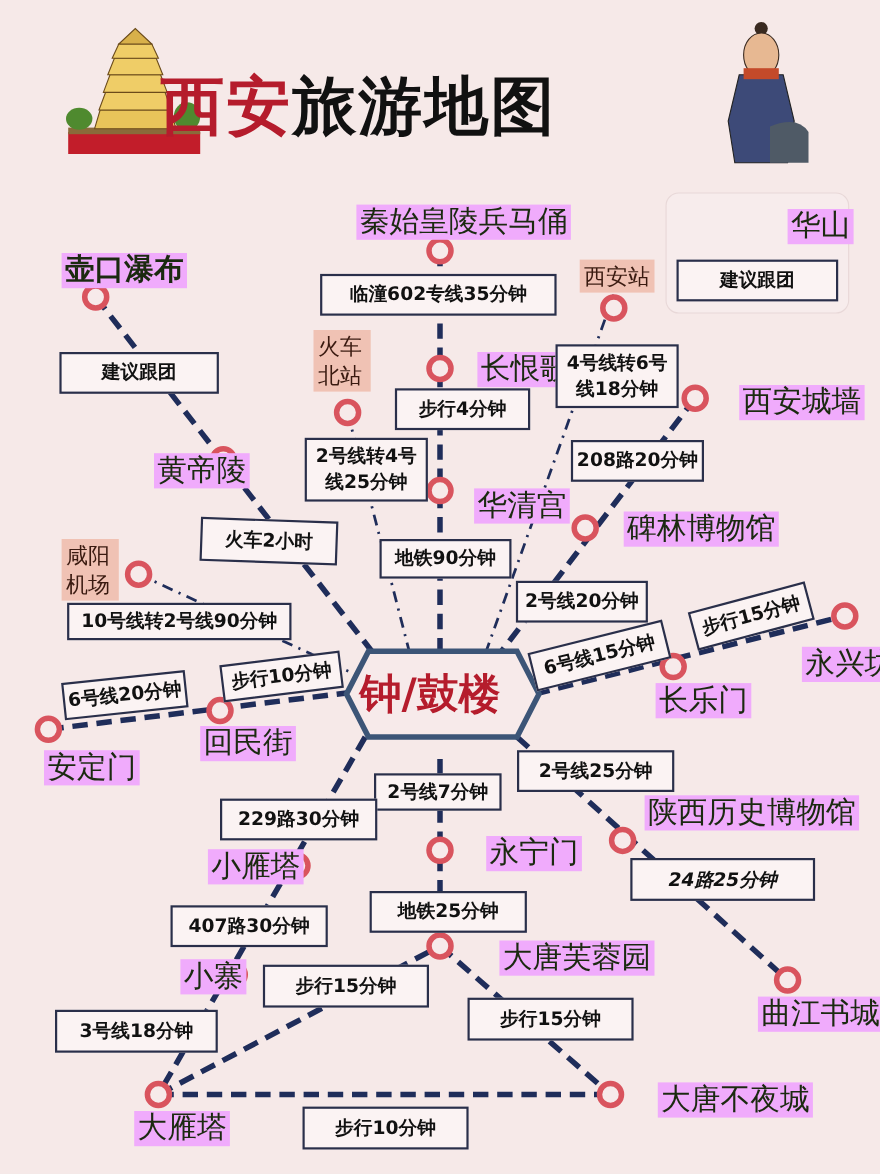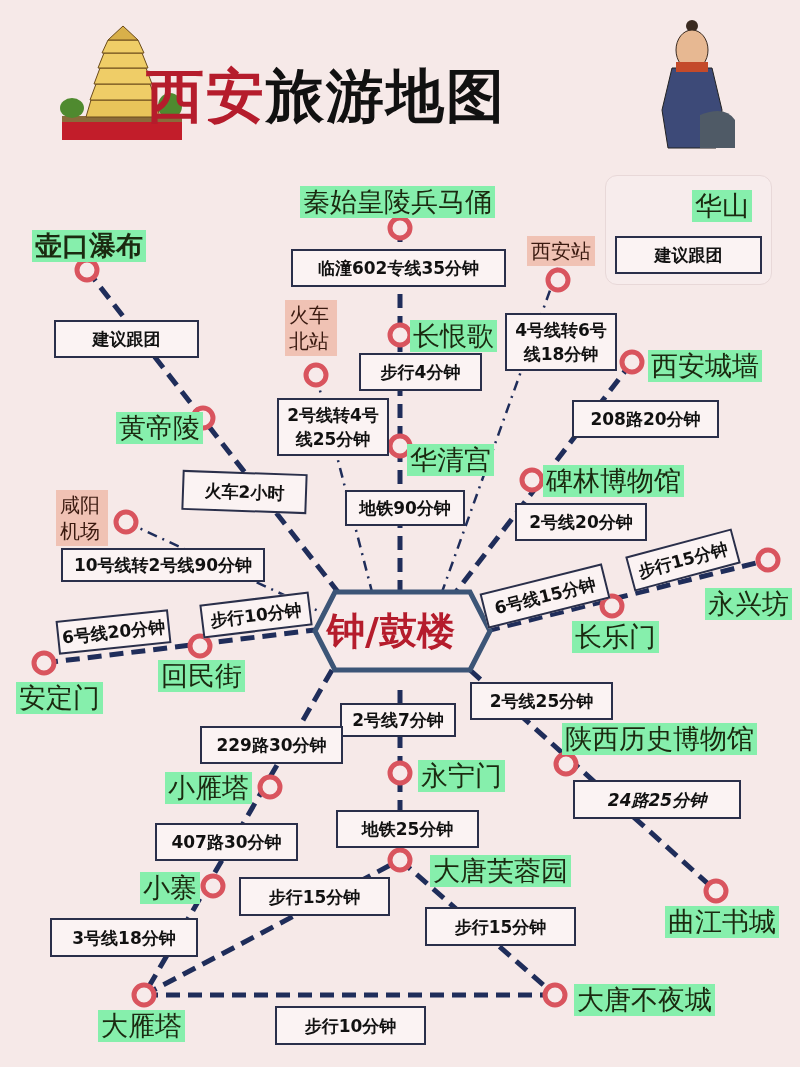--- a/index.html
+++ b/index.html
@@ -3,22 +3,22 @@
 <meta charset="utf-8">
 <style>
   html,body{margin:0;padding:0;}
   body{width:800px;height:1067px;background:#f6e9e8;overflow:hidden;position:relative;
        font-family:"DejaVu Sans","Liberation Sans",sans-serif;}
   #map{position:absolute;left:0;top:0;width:800px;height:1067px;}
   .title{position:absolute;left:0;top:58px;width:652px;text-align:center;font-size:58px;font-weight:bold;letter-spacing:2px;
          font-family:"DejaVu Sans",sans-serif;}
   .title .red{color:#b51c2c;}
   .title .black{color:#111;}
-  .place{position:absolute;background:#86efac;color:#1b2a10;font-size:27px;line-height:32px;padding:0 3px;white-space:nowrap;
-         font-family:"DejaVu Sans",sans-serif;}
+  .place{position:absolute;background:#f0abfc;color:#1b2a10;font-size:27px;line-height:32px;padding:0 3px;white-space:nowrap;
+         font-family:"DejaVu Sans",sans-serif;margin-left:24px;}
   .station{position:absolute;background:#f0c2b4;color:#3a1a10;font-size:20px;line-height:26px;padding:2px 4px;
            font-family:"DejaVu Serif",serif;}
   .route{position:absolute;background:#fbf3f3;border:2.5px solid #2a2f4a;color:#111;font-weight:bold;font-size:17px;
          text-align:center;display:flex;align-items:center;justify-content:center;box-sizing:border-box;line-height:24px;
          font-family:"DejaVu Sans",sans-serif;}
   .hub{position:absolute;left:303px;top:591px;width:176px;height:80px;display:flex;align-items:center;justify-content:center;
        color:#b51c2c;font-size:38px;font-weight:bold;font-family:"DejaVu Serif",serif;}
   .legend{position:absolute;left:605px;top:175px;width:165px;height:108px;border:1.5px solid #e8d8d8;border-radius:12px;background:#f7ecec;}
 </style>
 </head>
@@ -138,24 +138,24 @@
 
 <div class="station" style="left:285px;top:300px;width:44px;">火车北站</div>
 <div class="station" style="left:527px;top:236px;">西安站</div>
 <div class="station" style="left:56px;top:490px;width:44px;">咸阳机场</div>
 
 <div class="route" style="left:291px;top:249px;width:215px;height:38px;">临潼602专线35分钟</div>
 <div class="route" style="left:54px;top:320px;width:145px;height:38px;">建议跟团</div>
 <div class="route" style="left:359px;top:353px;width:123px;height:38px;">步行4分钟</div>
 <div class="route" style="left:505px;top:313px;width:112px;height:58px;padding:0 6px;">4号线转6号线18分钟</div>
 <div class="route" style="left:277px;top:398px;width:112px;height:58px;padding:0 6px;">2号线转4号线25分钟</div>
-<div class="route" style="left:572px;top:400px;width:147px;height:38px;">208路20分钟</div>
+<div class="route" style="left:519px;top:400px;width:121px;height:38px;">208路20分钟</div>
 <div class="route" style="left:182px;top:472px;width:125px;height:40px;transform:rotate(2deg);">火车2小时</div>
 <div class="route" style="left:345px;top:490px;width:120px;height:36px;">地铁90分钟</div>
-<div class="route" style="left:469px;top:503px;width:132px;height:38px;margin-left:46px;">2号线20分钟</div>
+<div class="route" style="left:469px;top:528px;width:120px;height:38px;">2号线20分钟</div>
 <div class="route" style="left:61px;top:548px;width:204px;height:34px;">10号线转2号线90分钟</div>
 <div class="route" style="left:628px;top:542px;width:110px;height:36px;transform:rotate(-15deg);">步行15分钟</div>
 <div class="route" style="left:482px;top:578px;width:126px;height:36px;transform:rotate(-14deg);">6号线15分钟</div>
 <div class="route" style="left:201px;top:598px;width:110px;height:34px;transform:rotate(-7deg);">步行10分钟</div>
 <div class="route" style="left:57px;top:615px;width:113px;height:34px;transform:rotate(-6deg);">6号线20分钟</div>
 <div class="route" style="left:470px;top:682px;width:143px;height:38px;">2号线25分钟</div>
 <div class="route" style="left:340px;top:703px;width:116px;height:34px;">2号线7分钟</div>
 <div class="route" style="left:200px;top:726px;width:143px;height:38px;">229路30分钟</div>
 <div class="route" style="left:336px;top:810px;width:143px;height:38px;">地铁25分钟</div>
 <div class="route" style="left:155px;top:823px;width:143px;height:38px;">407路30分钟</div>

